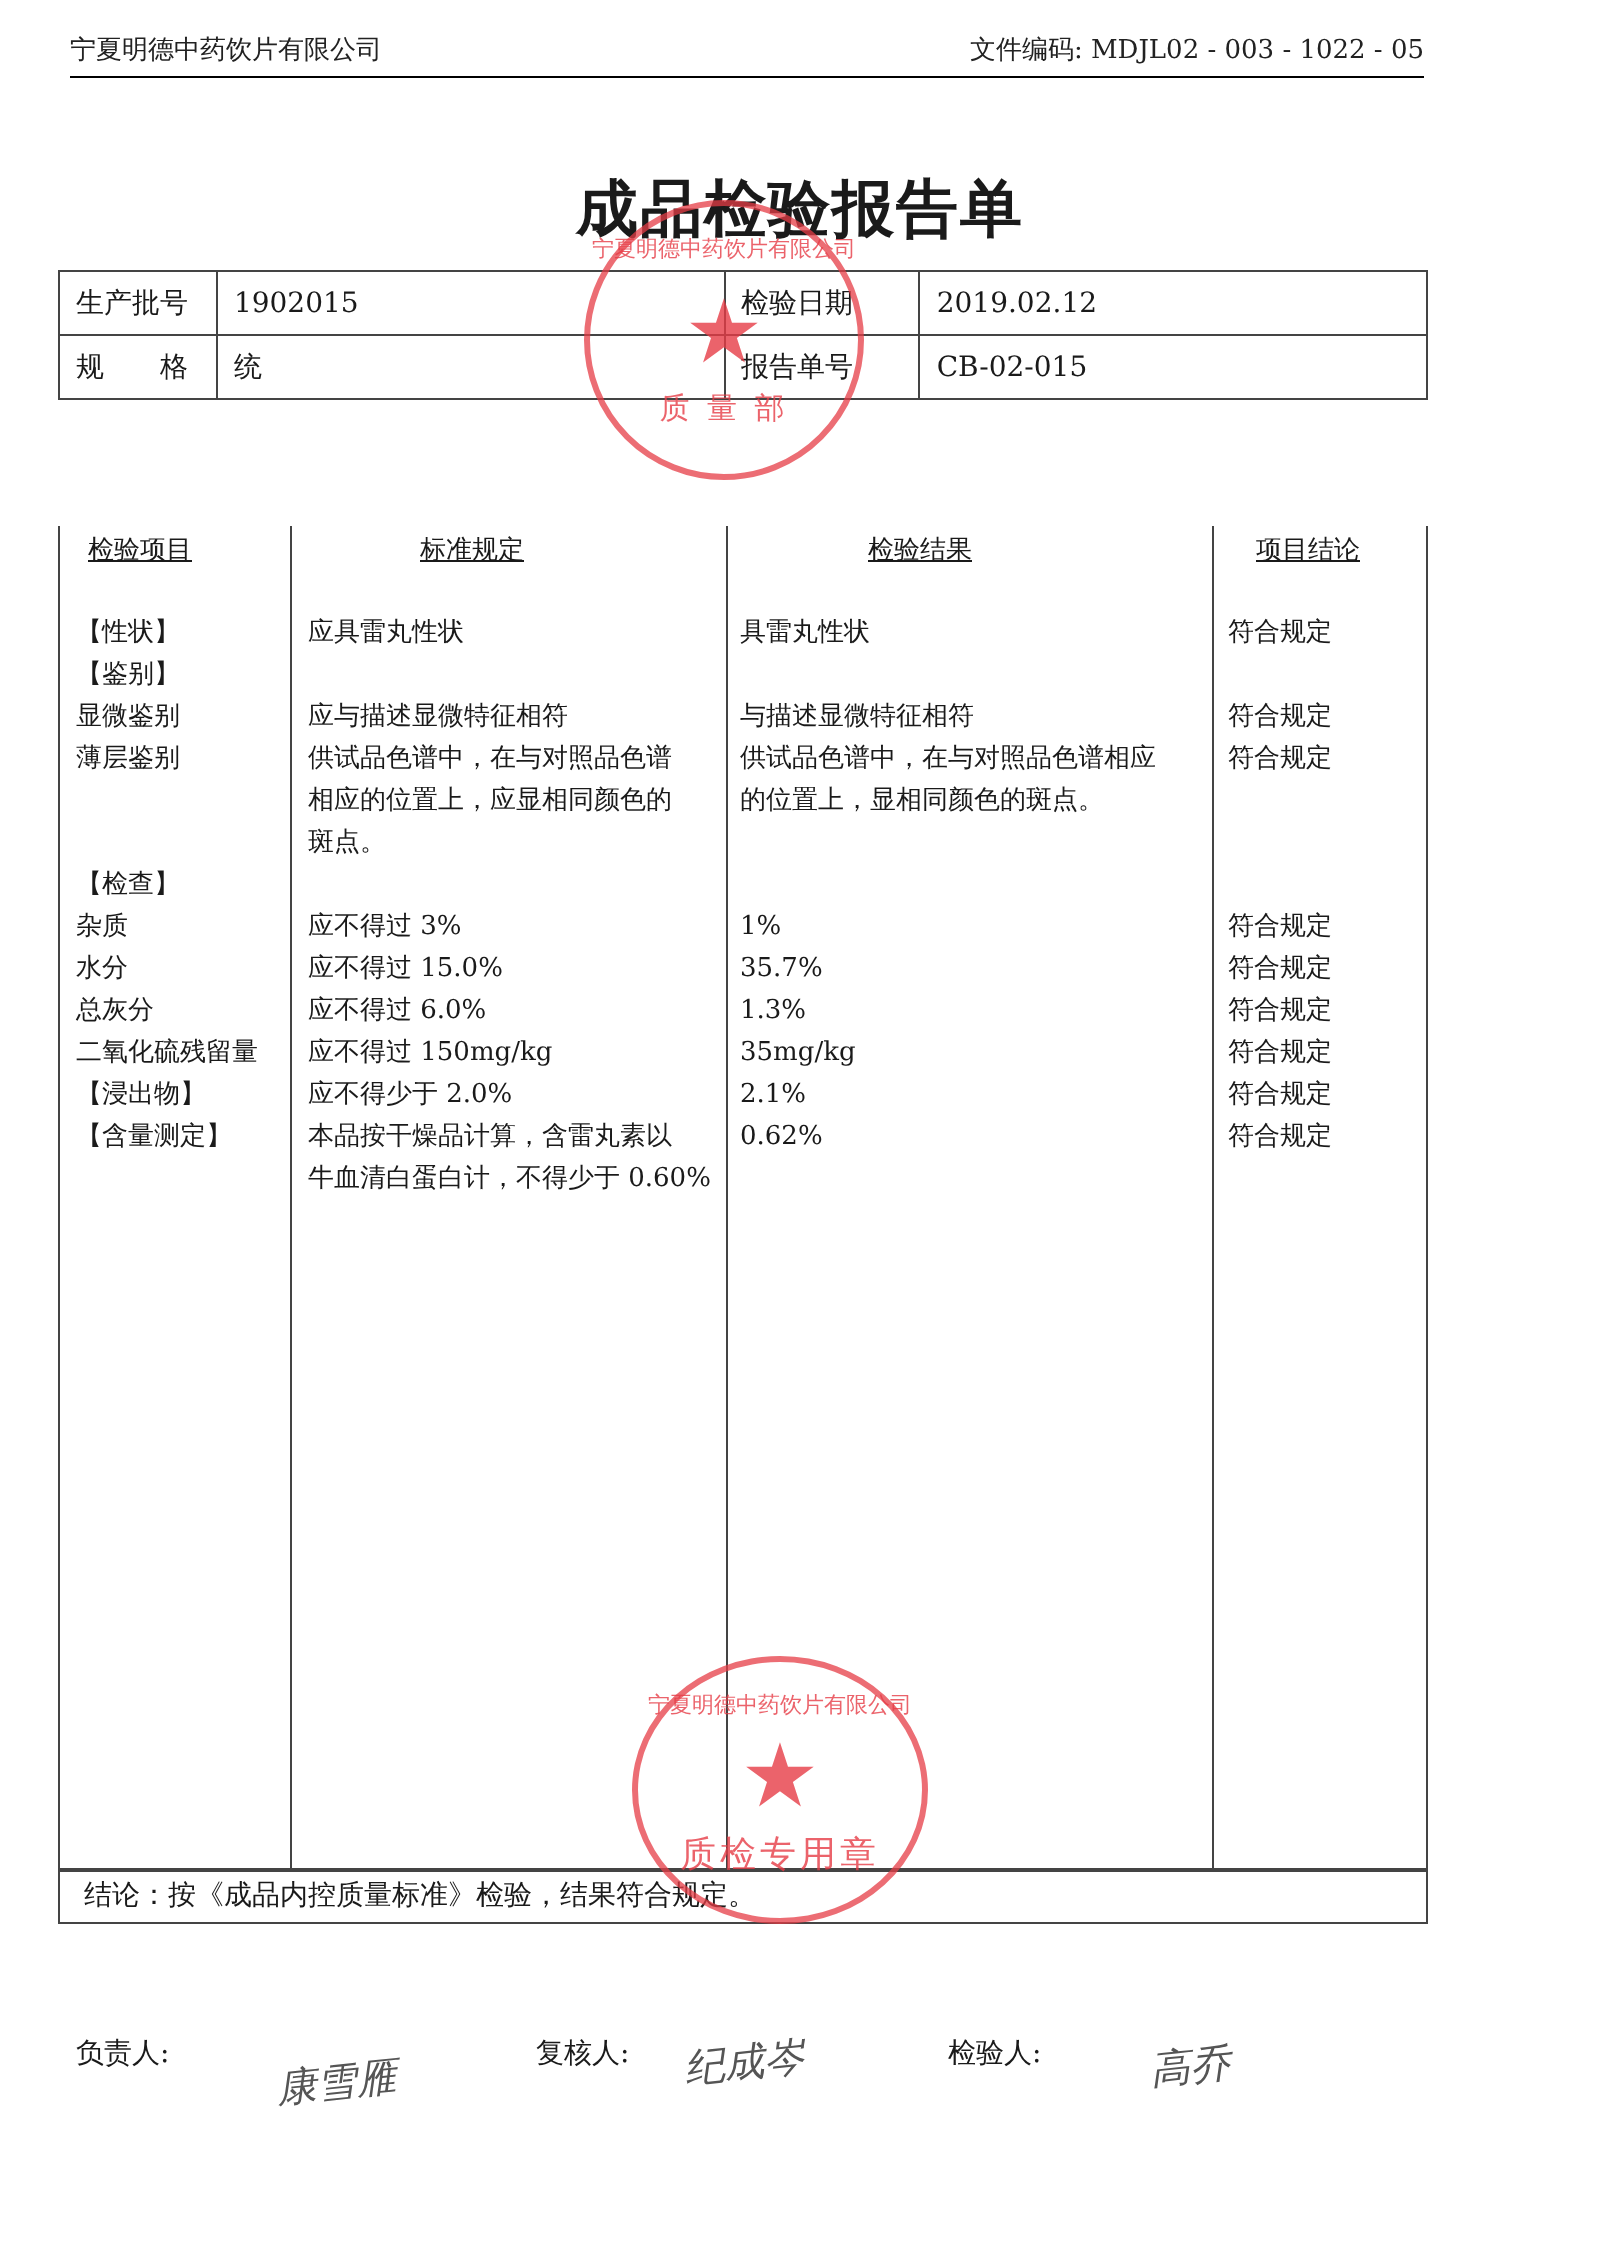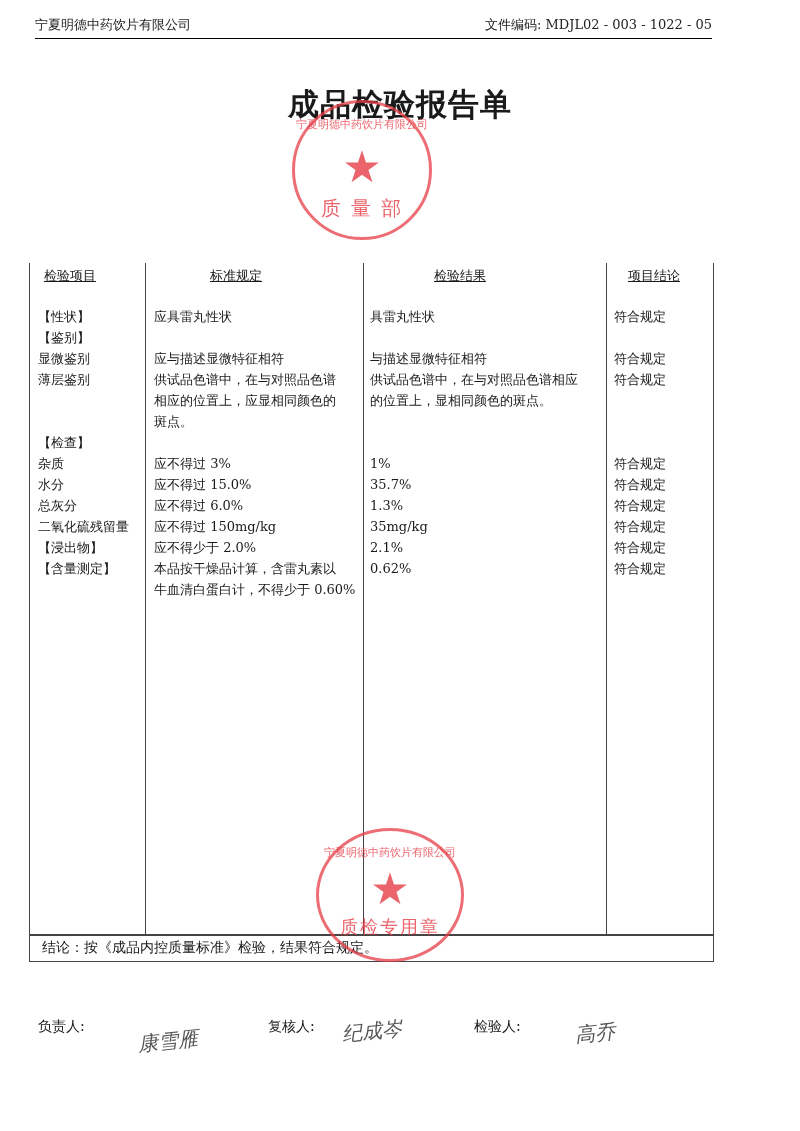--- a/index.html
+++ b/index.html
@@ -42,20 +42,32 @@
 <div class="title">成品检验报告单</div>
 
 <table class="top">
   <colgroup>
       <col style="width:79px">
       <col style="width:254px">
       <col style="width:98px">
       <col style="width:254px">
     </colgroup>
   <tbody>
+  <tr>
+    <td>生产批号</td>
+    <td>1902015</td>
+    <td>检验日期</td>
+    <td>2019.02.12</td>
+  </tr>
+  <tr>
+    <td>规　　格</td>
+    <td>统</td>
+    <td>报告单号</td>
+    <td>CB-02-015</td>
+  </tr>
 </tbody>
   </table>
 
 <div class="det">
   <div class="col" style="left:0;width:116px"></div>
   <div class="col" style="left:116px;width:218px"></div>
   <div class="col" style="left:334px;width:243px"></div>
 
   <span class="line u" style="left:14px;top:2px">检验项目</span>
   <span class="line u" style="left:180px;top:2px">标准规定</span>
@@ -141,20 +153,20 @@
   <span class="hand" style="left:138px;top:1028px">康雪雁</span>
   <span class="sig" style="left:268px">复核人:</span>
   <span class="hand" style="left:342px;top:1018px">纪成岑</span>
   <span class="sig" style="left:474px">检验人:</span>
   <span class="hand" style="left:575px;top:1020px">高乔</span>
 </div>
 
 <div class="stamp" style="left:292px;top:100px;width:134px;height:134px">
   <div class="arc" style="top:14px;font-size:11px">宁夏明德中药饮片有限公司</div>
   <div class="star" style="top:42px">★</div>
-  <div class="bot" style="top:92px;font-size:20px;letter-spacing:2px">质 量 部</div>
+  <div class="bot" style="top:92px;font-size:15px;letter-spacing:2px">质 量 部</div>
 </div>
 
 <div class="stamp" style="left:316px;top:828px;width:142px;height:128px">
   <div class="arc" style="top:14px;font-size:11px">宁夏明德中药饮片有限公司</div>
   <div class="star" style="top:36px">★</div>
   <div class="bot" style="top:84px;font-size:18px;letter-spacing:2px">质检专用章</div>
 </div>
 
 </body></html>

